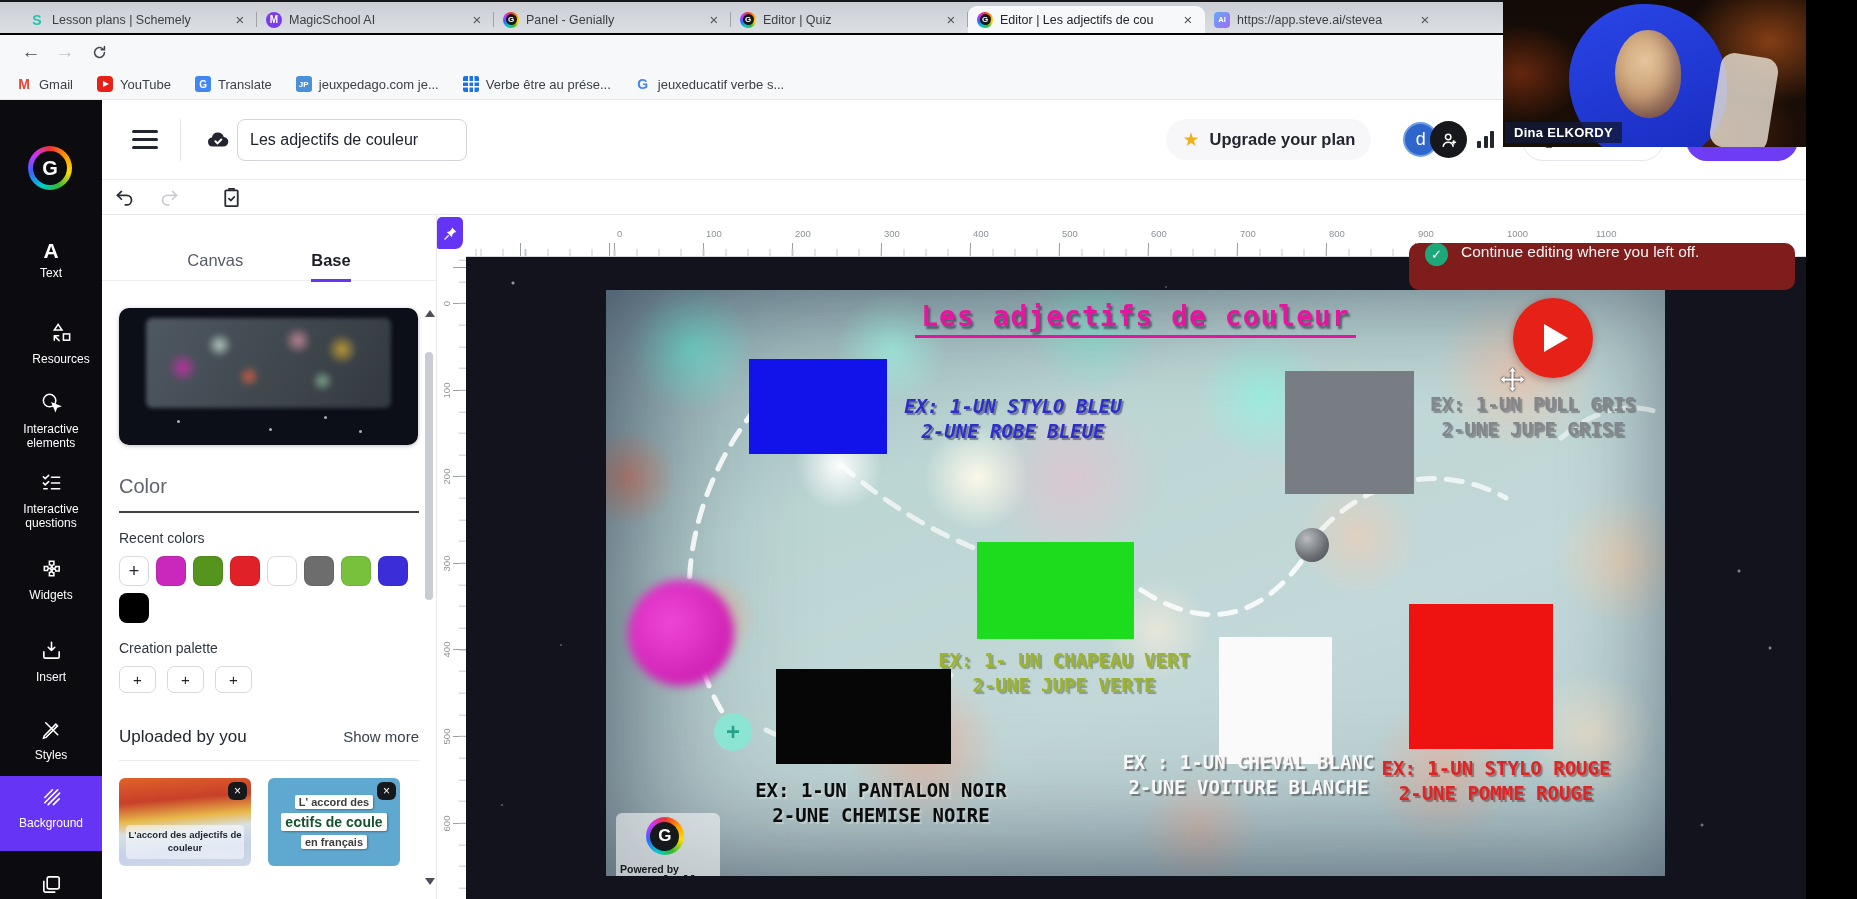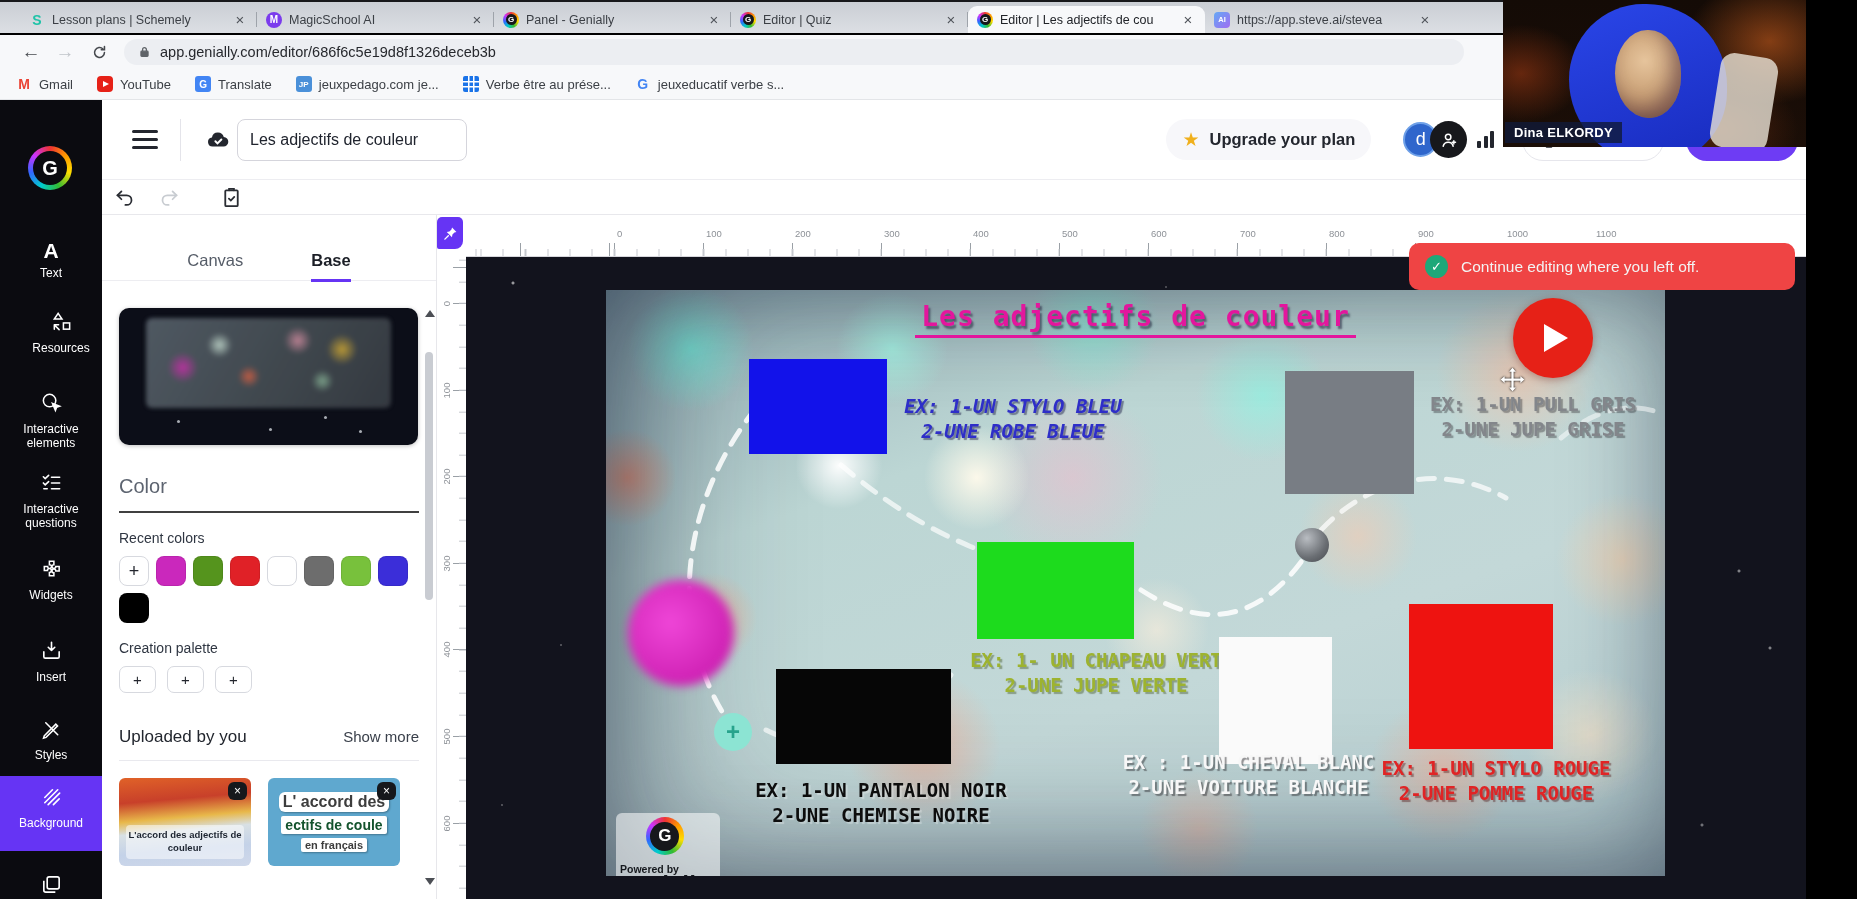--- a/index.html
+++ b/index.html
@@ -135,21 +135,21 @@
   #thumbs { margin:17px 17px 0; display:flex; gap:17px; }
   .thumb { width:132px; height:88px; border-radius:6px; position:relative; overflow:hidden; }
   .thumb .x { position:absolute; top:4px; right:4px; width:19px; height:18px; border-radius:6px; background:#16181c;
               color:#fff; font-size:12px; display:flex; align-items:center; justify-content:center; }
   .thumb .x::before { content:"×"; }
   #thumb1 { background:linear-gradient(175deg,#e06228 0%,#c8402a 26%,#e8b84a 45%,#d8e0e4 58%,#c4d2e8 78%,#cfd8ea 100%); }
   #thumb1 .cap { position:absolute; left:5%; bottom:7px; width:90%; font-size:9.5px; font-weight:bold; color:#1c2430;
                  text-align:center; background:rgba(255,255,255,.5); border-radius:4px; padding:4px 2px; line-height:1.35; }
   #thumb2 { background:#5fa8cf; display:flex; flex-direction:column; align-items:center; justify-content:center; gap:4px; }
   #thumb2 .chip { background:#fff; padding:1px 4px; border-radius:2px; font-weight:bold; box-shadow:1px 1px 2px rgba(0,0,0,.3); }
-  #thumb2 .c1 { font-size:16px; color:#3d3d3d;border-radius:6px; }
+  #thumb2 .c1 { font-size:11px; color:#3d3d3d; }
   #thumb2 .c2 { font-size:14px; color:#14532d; }
   #thumb2 .c3 { font-size:11px; color:#3d3d3d; }
   #pscroll { position:absolute; right:2px; top:95px; width:10px; height:575px; }
   #pscroll .up, #pscroll .dn { position:absolute; left:1px; width:0; height:0; border-left:5px solid transparent; border-right:5px solid transparent; }
   #pscroll .up { top:0; border-bottom:7px solid #4c4f55; }
   #pscroll .dn { bottom:0; border-top:7px solid #4c4f55; }
   #pscroll .pthumb { position:absolute; top:42px; left:1px; width:8px; height:248px; background:#c9ccd2; border-radius:4px; }
 
   
   #pin { left:437px; top:217px; width:26px; height:32px; background:#6634f4; border-radius:5px 5px 8px 2px; z-index:5;
@@ -204,21 +204,21 @@
   #slide-title { position:absolute; left:0; right:0; top:10px; text-align:center; }
   #slide-title span { display:inline-block; font-size:28px; letter-spacing:1px; border-bottom:3px solid currentColor;
       padding:0 6px 2px; text-shadow:2px 3px 2px rgba(30,30,55,.55); }
   .ex .sq { position:absolute; }
   .ex .tx { position:absolute; font-size:19px; line-height:1.32; text-align:center; white-space:nowrap; }
   .ex0 .sq { left:143px; top:69px;  width:138px; height:95px; }
   .ex0 .tx { left:287px; top:104px; width:240px; }
   .ex1 .sq { left:679px; top:81px;  width:129px; height:123px; }
   .ex1 .tx { left:812px; top:102px; width:230px; }
   .ex2 .sq { left:371px; top:252px; width:157px; height:97px; }
-  .ex2 .tx { left:360px; top:358px; width:260px; }
+  .ex2 .tx { left:328px; top:358px; width:260px; }
   .ex3 .sq { left:170px; top:379px; width:175px; height:95px; }
   .ex3 .tx { left:105px; top:488px; width:340px; }
   .ex4 .sq { left:613px; top:347px; width:113px; height:127px; }
   .ex4 .tx { left:500px; top:460px; width:285px; }
   .ex5 .sq { left:803px; top:314px; width:144px; height:145px; }
   .ex5 .tx { left:765px; top:466px; width:250px; }
   #yt { position:absolute; left:907px; top:8px; width:80px; height:80px; border-radius:50%; background:#e62117;
         display:flex; align-items:center; justify-content:center; box-shadow:0 2px 8px rgba(120,30,20,.4); }
   #yt::before { content:""; border-left:24px solid #fff; border-top:14px solid transparent; border-bottom:14px solid transparent; margin-left:6px; }
   #move-cursor { position:absolute; left:893px; top:76px; filter:drop-shadow(0 0 1px #000); }
@@ -235,22 +235,22 @@
         display:flex; align-items:center; justify-content:center; }
   #slide-logo .glogo2 i { width:29px; height:29px; border-radius:50%; background:#17181c; color:#fff; font-style:normal;
         font-size:17px; font-weight:bold; display:flex; align-items:center; justify-content:center; }
   #slide-logo .glogo2 i::before { content:"G"; }
   #powered { font-size:10.5px; font-weight:bold; color:#15181d; }
   #brand { font-size:23px; font-weight:bold; color:#15181d; line-height:.95; letter-spacing:.5px; }
   #edu-badge { display:inline-block; background:#6d3bf5; color:#fff; font-size:8.5px; font-weight:bold;
         letter-spacing:1.5px; padding:2px 10px; border-radius:3px; margin-top:2px; }
 
   
-  #toast { left:1409px; top:243px; width:386px; height:47px; background:#ef4444; border-radius:10px; z-index:6;
-           display:flex; align-items:center; gap:13px; padding:0 16px; }
+  #toast { left:1409px; top:243px; width:386px; height:47px; background:#7f1d1d; border-radius:10px; z-index:6;
+           display:flex; align-items:flex-start; gap:13px; padding:0 16px; }
   #toast .chk { width:23px; height:23px; border-radius:50%; background:#1ea879; color:#fff; font-size:13px;
                 display:flex; align-items:center; justify-content:center; flex:none; }
   #toast .chk::before { content:"✓"; }
   #toast .msg { color:#f3f3f3; font-size:15.5px; }
 
   
   #webcam { left:1503px; top:0; width:303px; height:147px; z-index:10; overflow:hidden;
       background:
         radial-gradient(120px 90px at 88% 28%, rgba(205,95,30,.6), transparent 70%),
         radial-gradient(90px 70px at 6% 50%, rgba(165,60,20,.55), transparent 70%),
@@ -315,27 +315,20 @@
 
   <div id="navbar" class="abs">
     <span class="navic">←</span>
     <span class="navic disabled">→</span>
     <span class="navic">
       <svg class="ic" width="17" height="17" viewBox="0 0 24 24" fill="none" stroke="#46494e" stroke-width="2.2" stroke-linecap="round">
           <path d="M19 12a7 7 0 1 1-2.05-4.95"></path>
           <path d="M19 3.5V8h-4.5"></path>
         </svg>
     </span>
-    <div id="urlpill">
-      <svg class="ic" width="13" height="14" viewBox="0 0 24 24" fill="none" stroke="#5f6368" stroke-width="2.4">
-          <rect x="5.5" y="10.5" width="13" height="9.5" rx="1.5" fill="#5f6368"></rect>
-          <path d="M8.5 10.5V7.5a3.5 3.5 0 0 1 7 0v3"></path>
-        </svg>
-      <span id="url-text">app.genially.com/editor/686f6c5e19d8f1326deceb3b</span>
-    </div>
   </div>
 
   <div id="bookmarks" class="abs">
       <div class="bm">
     <span class="bmic bm-gmail">M</span>
     <span class="bm-label">Gmail</span>
   </div>
       <div class="bm">
     <span class="bmic bm-youtube"></span>
     <span class="bm-label">YouTube</span>
@@ -440,21 +433,21 @@
             <path d="M4 8v10a2 2 0 0 0 2 2h10"></path>
           </svg>
       </span>
     </div>
   <div class="sbitem" style="top: 130px;">
     <span class="sbicon">
           <span style="font-size:21px;font-weight:bold;line-height:1">A</span>
         </span>
     <div class="sblabel">Text</div>
   </div>
-      <div class="sbitem" style="top: 201px; padding-left: 20px;">
+      <div class="sbitem" style="top: 212px; padding-left: 20px;">
     <span class="sbicon">
           <svg class="ic" width="23" height="23" viewBox="0 0 24 24" fill="none" stroke="#fff" stroke-width="1.6">
             <path d="M8.5 3.5L12.5 9.5H4.5z"></path>
             <rect x="14" y="13.5" width="6.5" height="6.5"></rect>
             <path d="M4.5 20v-4.5M4.5 15.5H9M4.5 15.5L9.5 20.5" stroke-linecap="round"></path>
           </svg>
         </span>
     <div class="sblabel">Resources</div>
   </div>
       <div class="sbitem" style="top: 362px;">

